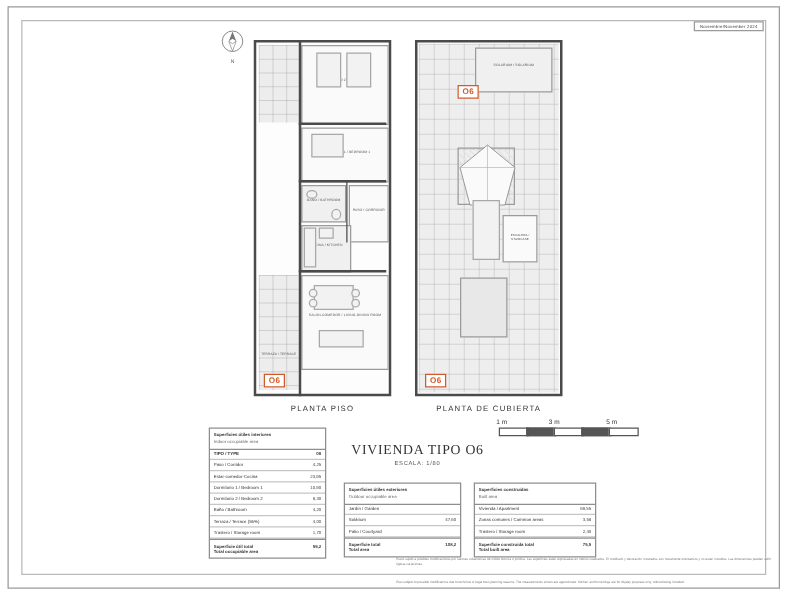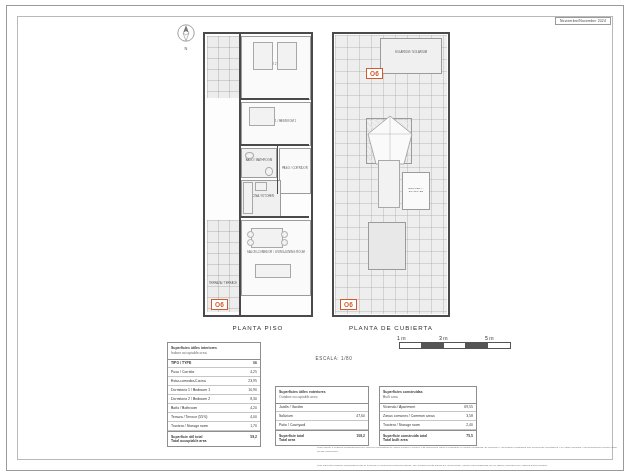--- a/index.html
+++ b/index.html
@@ -234,20 +234,21 @@
       <div class="sb-seg" style="left:22px;width:22px;background:#555;"></div>
       <div class="sb-seg" style="left:44px;width:22px;background:#ffffff;"></div>
       <div class="sb-seg" style="left:66px;width:22px;background:#555;"></div>
       <div class="sb-seg" style="left:88px;width:22px;background:#ffffff;"></div>
       <div class="sb-lab" style="left:-2px;">1 m</div>
       <div class="sb-lab" style="left:40px;">3 m</div>
       <div class="sb-lab" style="left:86px;">5 m</div>
     </div>
 
     <div class="title-main">
+      <div class="t1">VIVIENDA TIPO O6</div>
       <div class="t2">ESCALA: 1/80</div>
     </div>
 
     <div class="tbl" style="left:160px;top:336px;width:92px;">
       <div class="hd">
         <span>Superficies útiles interiores</span><br>
         <span class="sub">Indoor occupiable area</span>
       </div>
       <div class="row head-type">
         <span>TIPO / TYPE</span>

